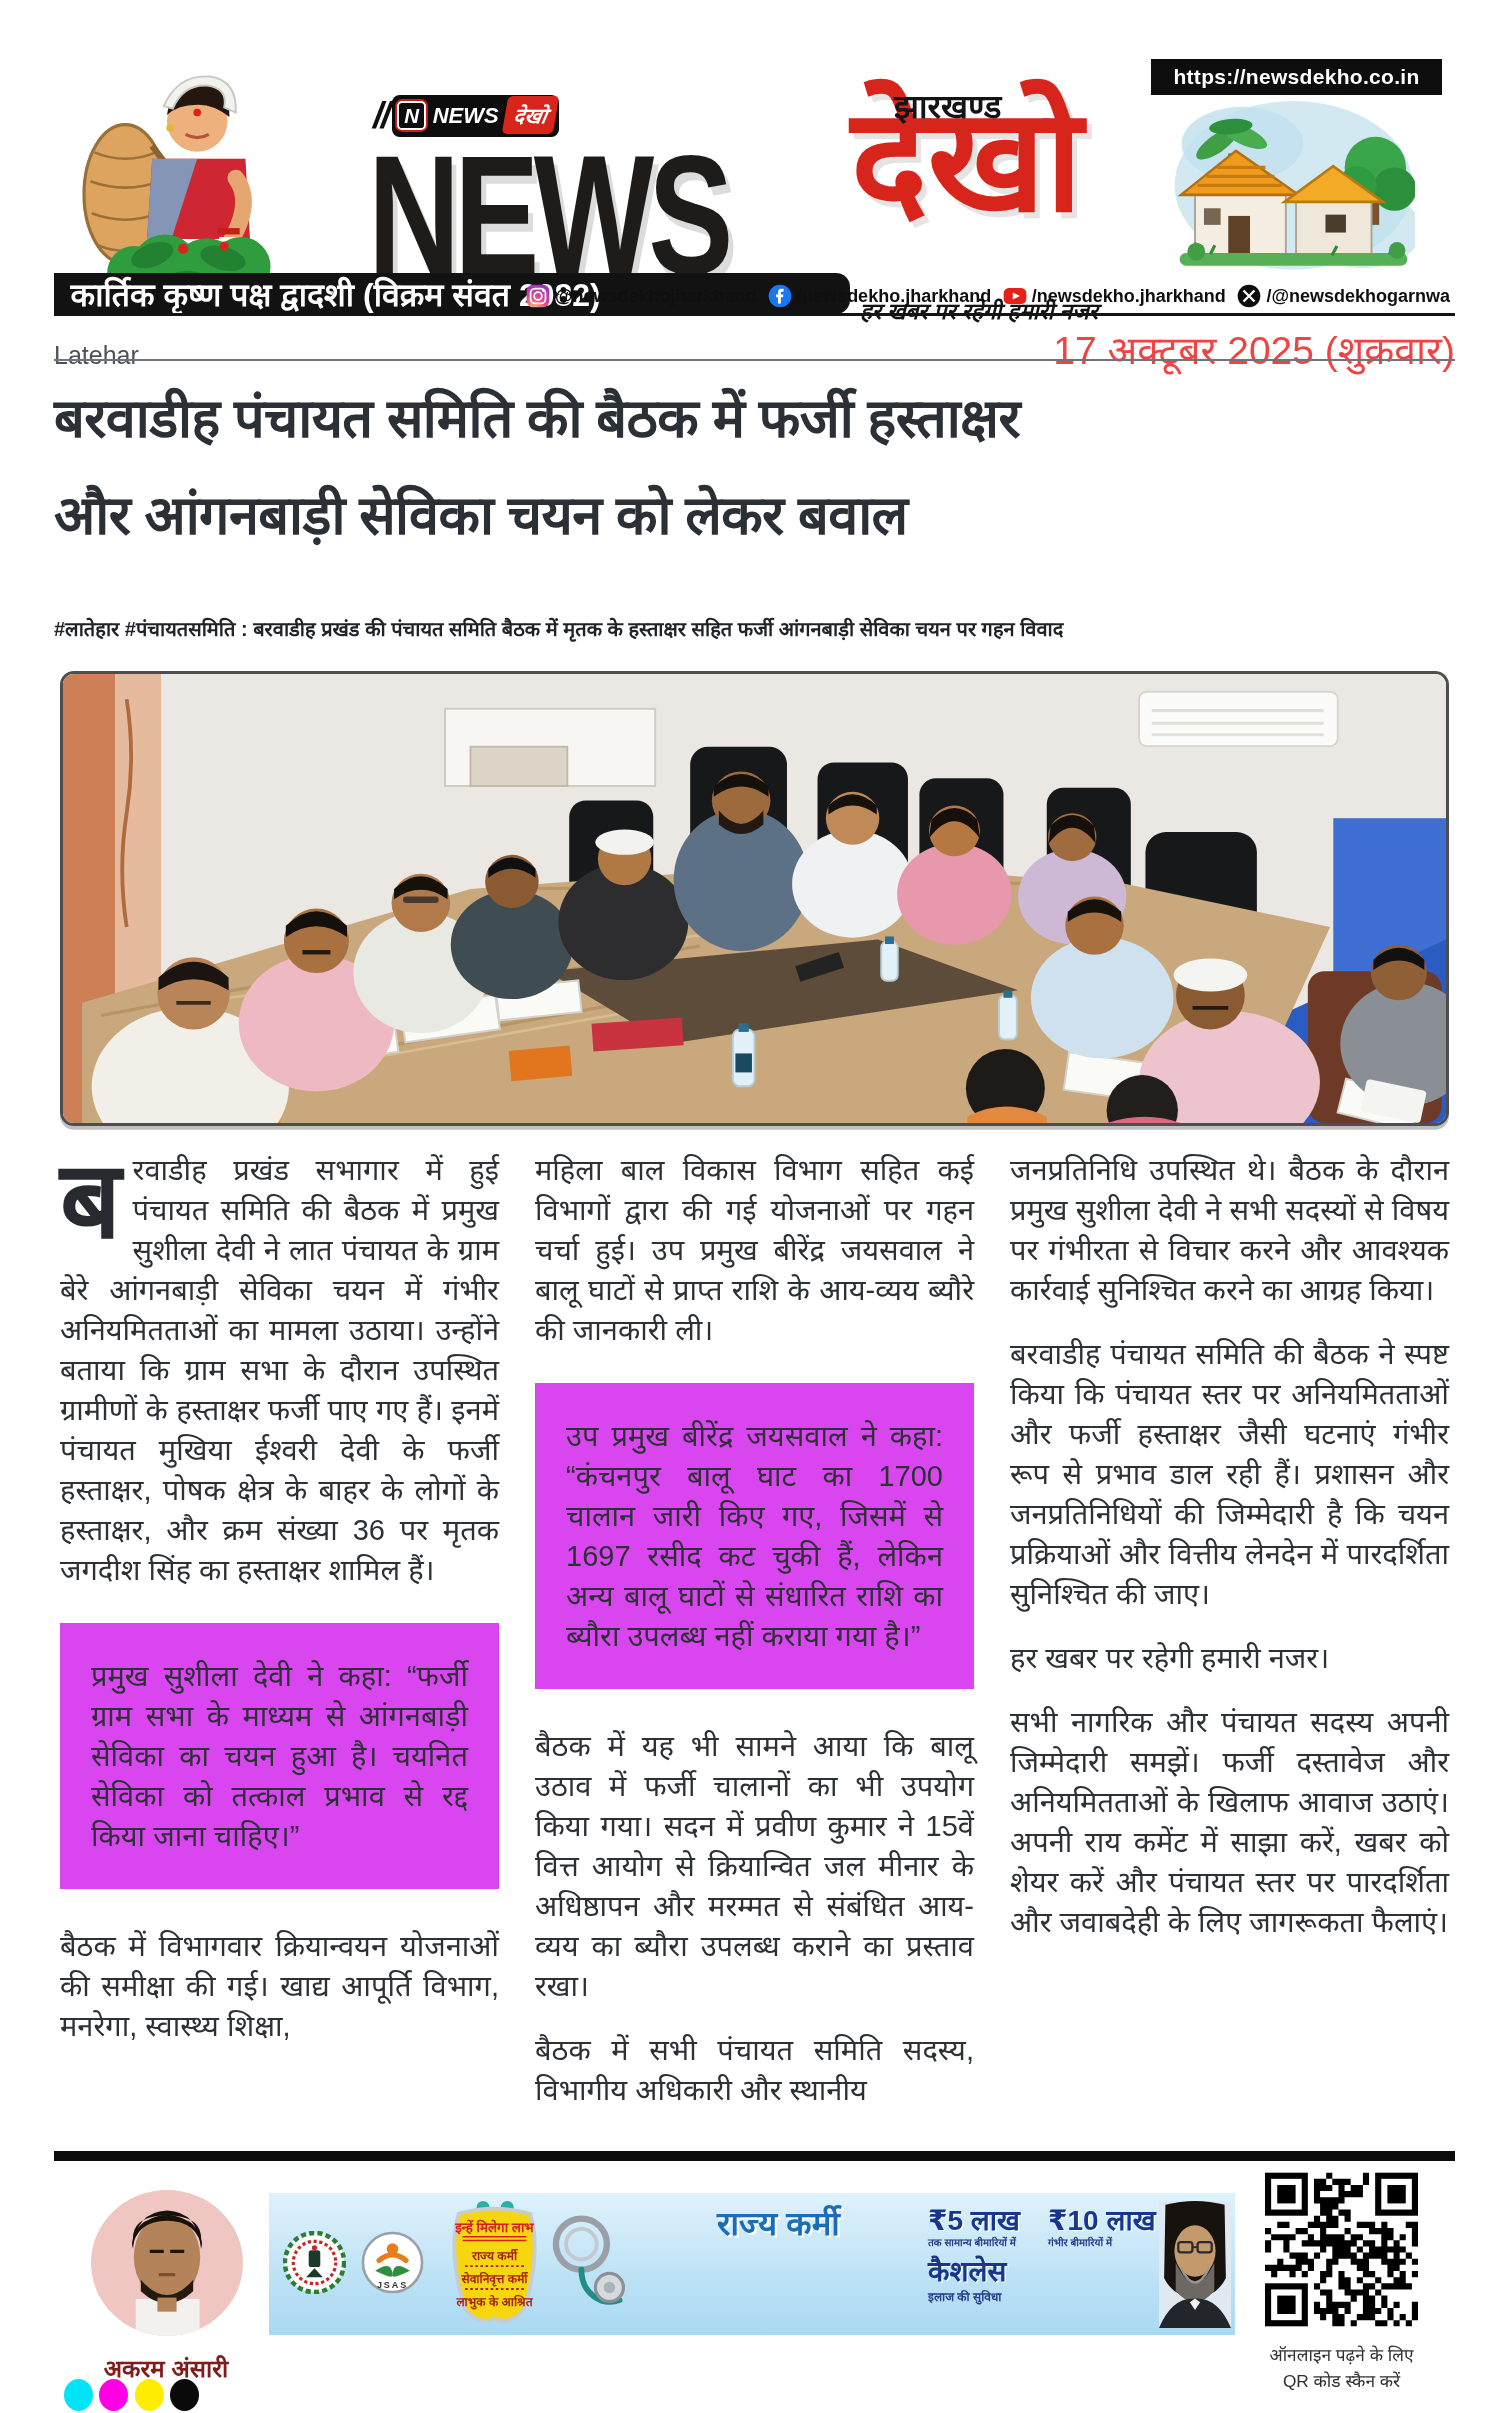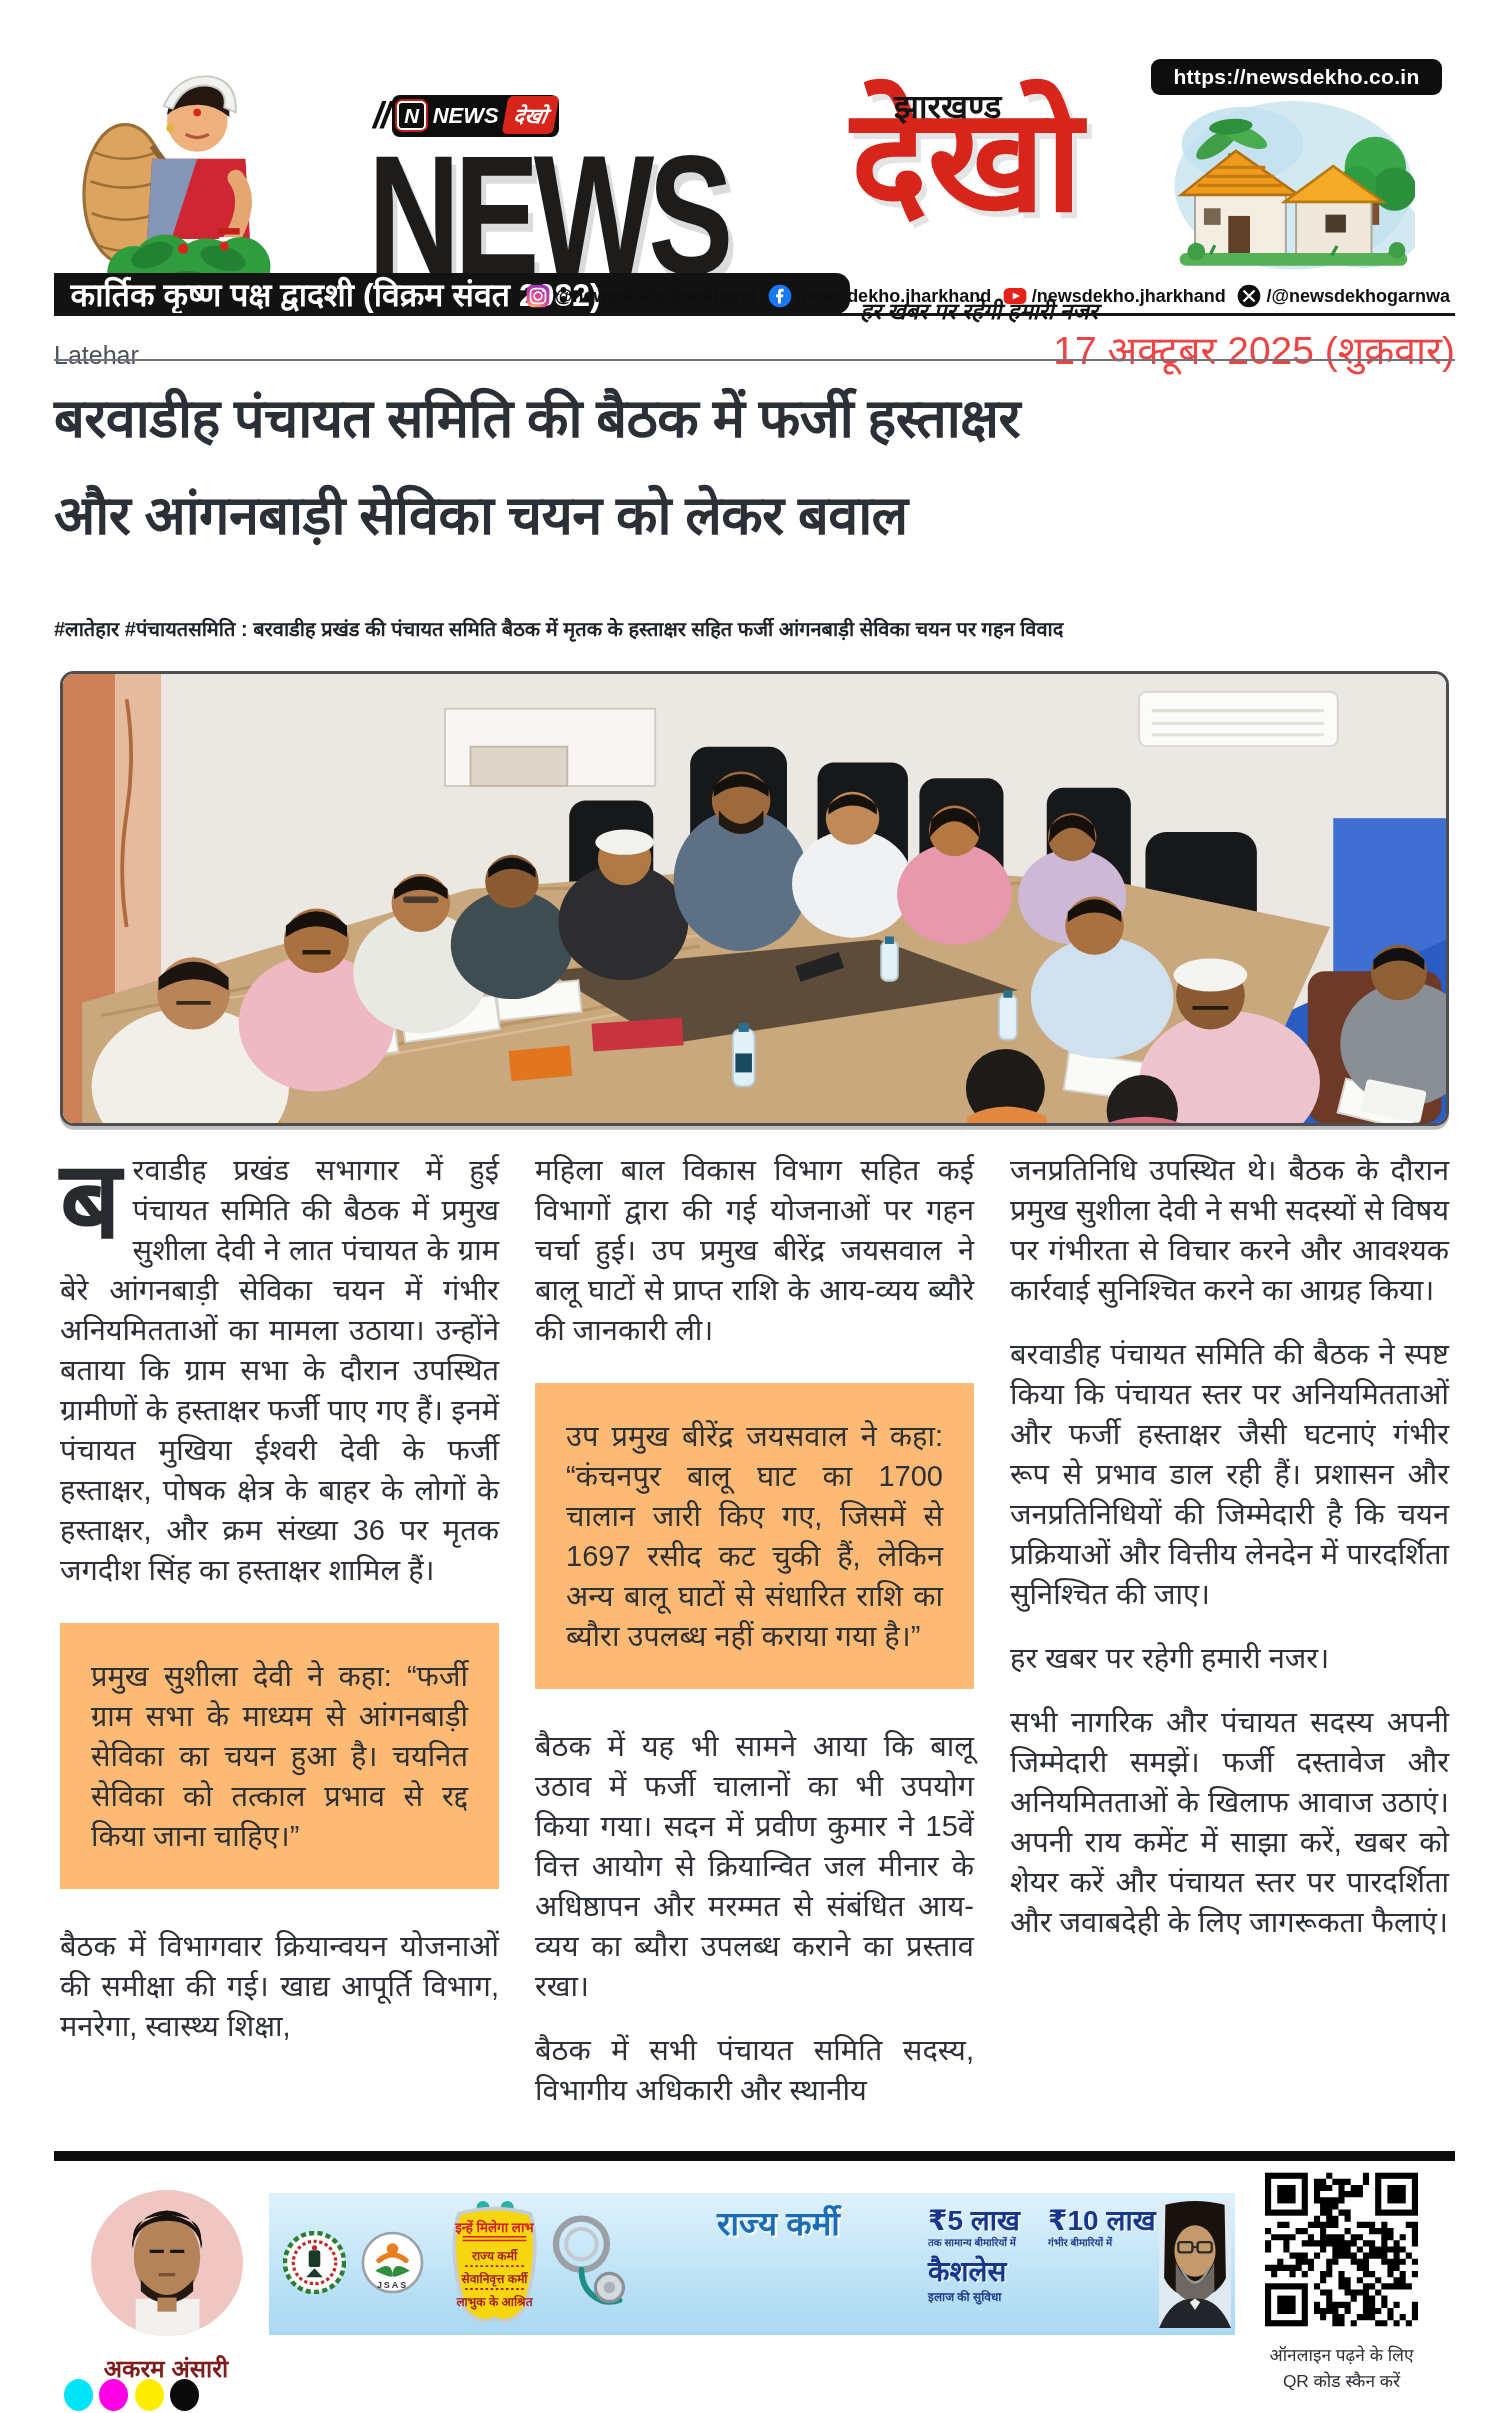--- a/index.html
+++ b/index.html
@@ -6,21 +6,21 @@
   *{box-sizing:border-box;}
   .page{
     position:relative;width:1509px;height:2413px;background:#ffffff;overflow:hidden;
     font-family:"Liberation Sans","DejaVu Sans",sans-serif;color:#2e3236;
   }
   
   .hdr{position:absolute;left:0;top:0;width:1509px;height:365px;}
   .woman-ill{position:absolute;left:75px;top:56px;width:238px;height:244px;}
   .url-badge{
     position:absolute;left:1151px;top:59px;width:291px;height:36px;background:#0e0e0e;
-    border-radius:9px;color:#fff;font-weight:bold;font-size:21px;display:flex;
+    border-radius:0;color:#fff;font-weight:bold;font-size:21px;display:flex;
     align-items:center;justify-content:center;letter-spacing:0.3px;
   }
   .logo-small{position:absolute;left:373px;top:90px;width:211px;height:51px;display:flex;align-items:center;}
   .logo-small .stripes{font-weight:900;font-style:italic;font-size:37px;color:#101010;margin-right:3.8px;letter-spacing:-2.6px;}
   .logo-small .badge{height:42px;background:#0d0d0d;border-radius:7.7px;display:flex;align-items:center;padding:0 2.6px 0 5.1px;}
   .logo-small .ntile{width:29px;height:29px;background:#0d0d0d;border:2.6px solid #fff;border-radius:5.1px;color:#fff;
      font-weight:900;font-style:italic;font-size:20.5px;display:flex;align-items:center;justify-content:center;box-shadow:0 0 0 1.9px #c3201a;}
   .logo-small .nw{color:#fff;font-weight:900;font-style:italic;font-size:22px;margin:0 6.4px;}
   .logo-small .dk{background:#d8251c;color:#fff;font-weight:900;font-style:italic;font-size:20.5px;
      padding:5.1px 9px;border-radius:5.1px;transform:skewX(-10deg);}
@@ -57,21 +57,21 @@
   .photo{
     position:absolute;left:60px;top:671px;width:1389px;height:455px;border:3.8px solid #4e4e4e;
     border-radius:14px;overflow:hidden;background:#ebe8e3;box-shadow:0 3.8px 0 rgba(0,0,0,.25);
   }
   .photo svg{display:block;width:100%;height:100%;}
   
   .cols{position:absolute;left:60px;top:1150px;width:1389px;display:flex;gap:36px;}
   .col{flex:1 1 0;font-size:29px;line-height:40px;text-align:justify;color:#2d3136;}
   .col p{margin:0 0 24px 0;}
   .dropcap{float:left;font-weight:800;font-size:107px;line-height:83px;padding:9px 11.5px 0 0;color:#272a2e;}
-  .quote{background:#fdba74;padding:33px 31px;margin:33px 0 37px 0;}
+  .quote{background:#d946ef;padding:33px 31px;margin:33px 0 37px 0;}
   .kicker{margin:0 0 19px 0;}
   
   .foot-bar{position:absolute;left:54px;top:2151px;width:1401px;height:10.2px;background:#0c0c0c;}
   .author-photo{position:absolute;left:91px;top:2190px;width:152px;height:146px;border-radius:50%;overflow:hidden;}
   .author-photo svg{display:block;width:100%;height:100%;}
   .author-name{position:absolute;left:70px;top:2351px;width:192px;text-align:center;font-weight:800;font-size:24px;color:#7f1d1d;}
   .banner{
     position:absolute;left:269px;top:2193px;width:966px;height:142px;overflow:hidden;
     background:linear-gradient(180deg,#dff2fc 0%,#bfe3f6 55%,#a9d9f2 100%);
   }

